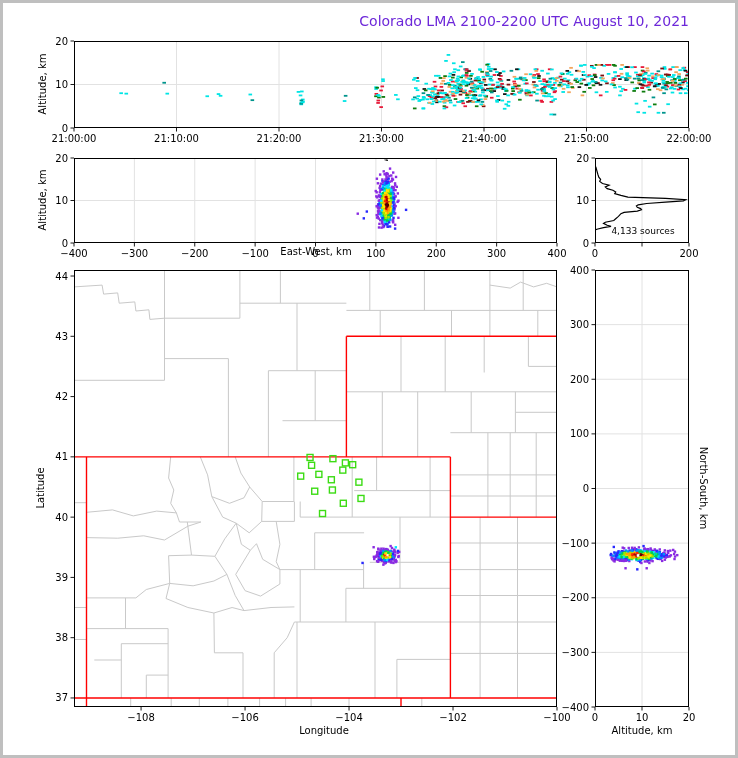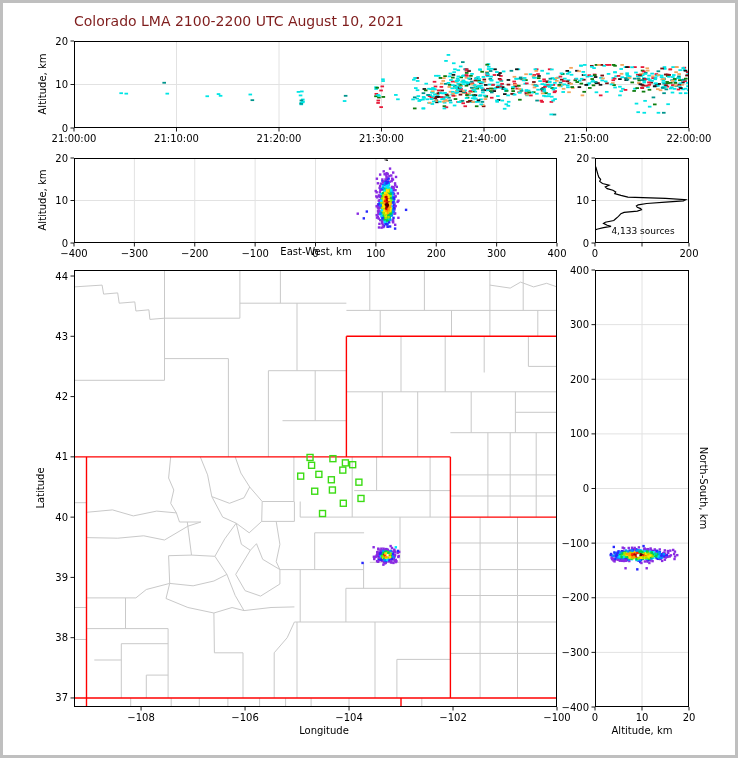--- a/index.html
+++ b/index.html
@@ -4,22 +4,22 @@
 <style>
   html,body{margin:0;padding:0;background:#ffffff;}
   .figure{position:relative;width:738px;height:758px;background:#ffffff;
           box-shadow:inset 0 0 0 3px #bfbfbf;overflow:hidden;
           font-family:"DejaVu Sans","Liberation Sans",sans-serif;}
   .figure svg{position:absolute;left:0;top:0;}
   .lbl{position:absolute;font-size:10px;color:#000;white-space:nowrap;}
   .lbl.rotl{transform:translate(-50%,-50%) rotate(-90deg);}
   .lbl.rotr{transform:translate(-50%,-50%) rotate(90deg);}
   .lbl.hc{transform:translate(-50%,-50%);}
-  .title{position:absolute;left:74px;width:615px;top:13px;text-align:left;
-         font-size:14px;color:#7f1d1d;}
+  .title{position:absolute;left:74px;width:615px;top:13px;text-align:right;
+         font-size:14px;color:#6d28d9;}
   .srcnote{position:absolute;font-size:9px;color:#000;transform:translate(-50%,-50%);text-align:right;}
 </style>
 </head>
 <body>
 
 <div class="figure">
   <div class="title">Colorado LMA 2100-2200 UTC August 10, 2021</div>
   <svg id="plot" width="738" height="758">
       <defs>
         <clipPath id="c1">

